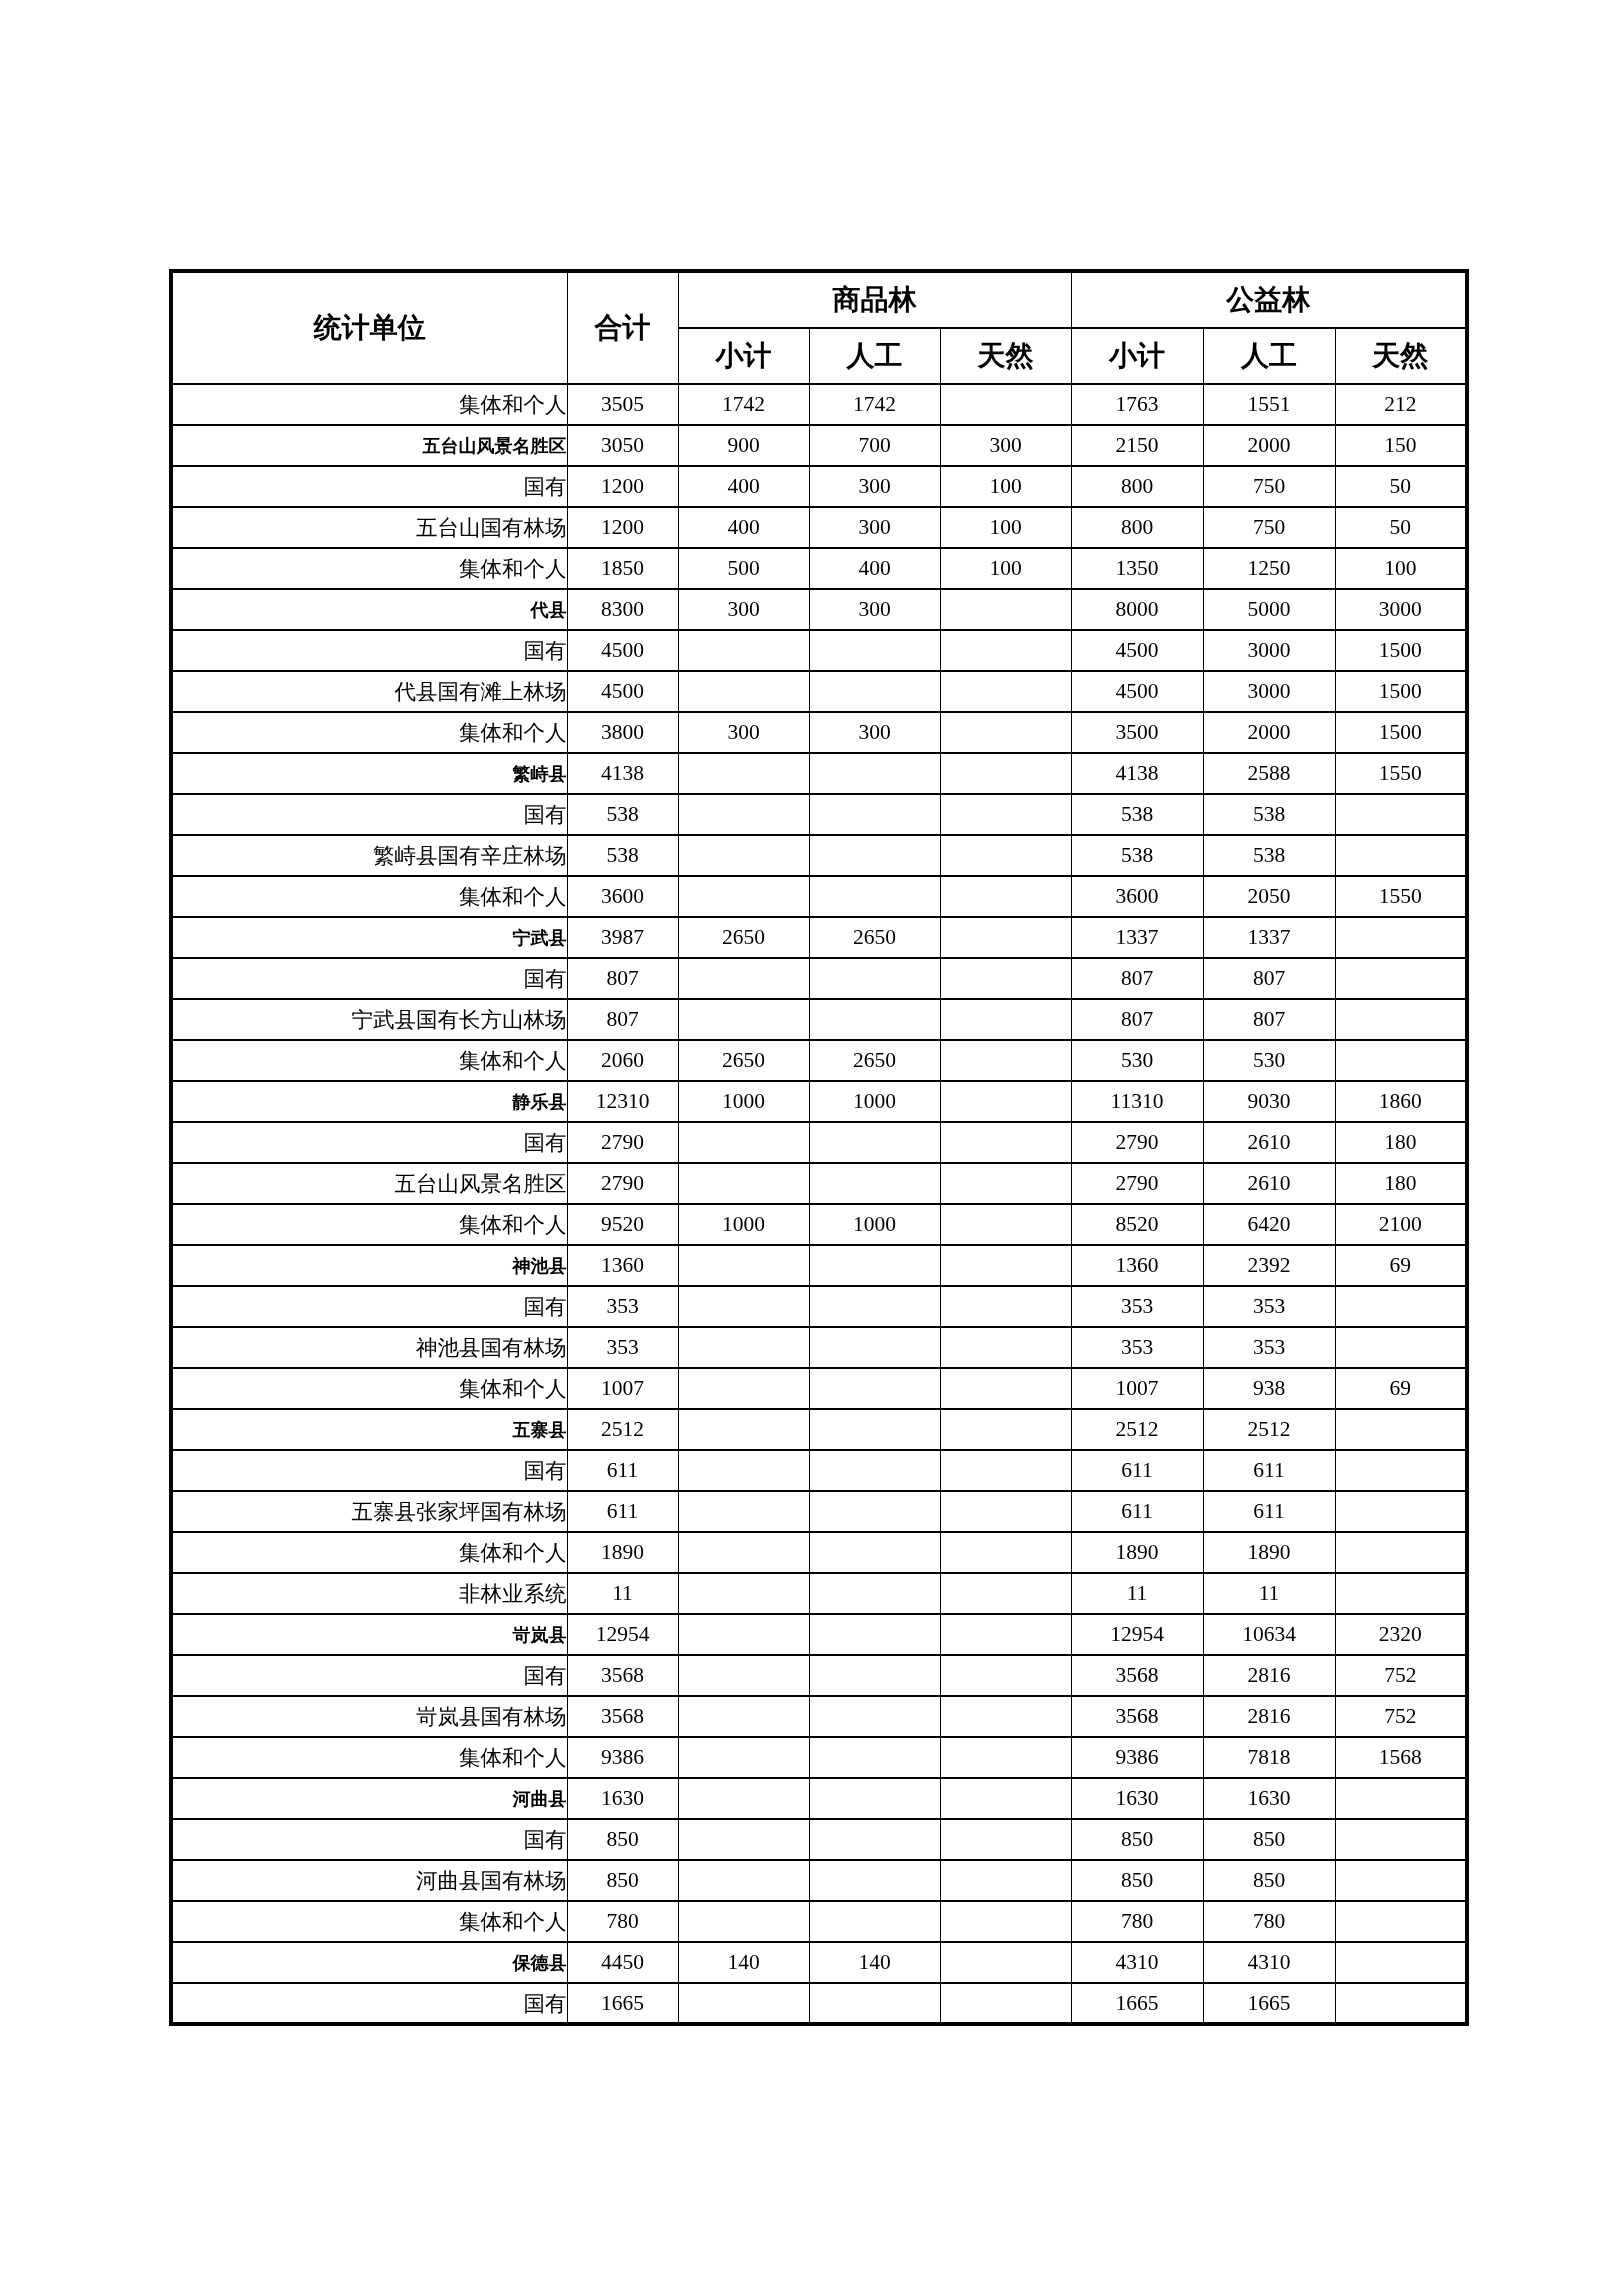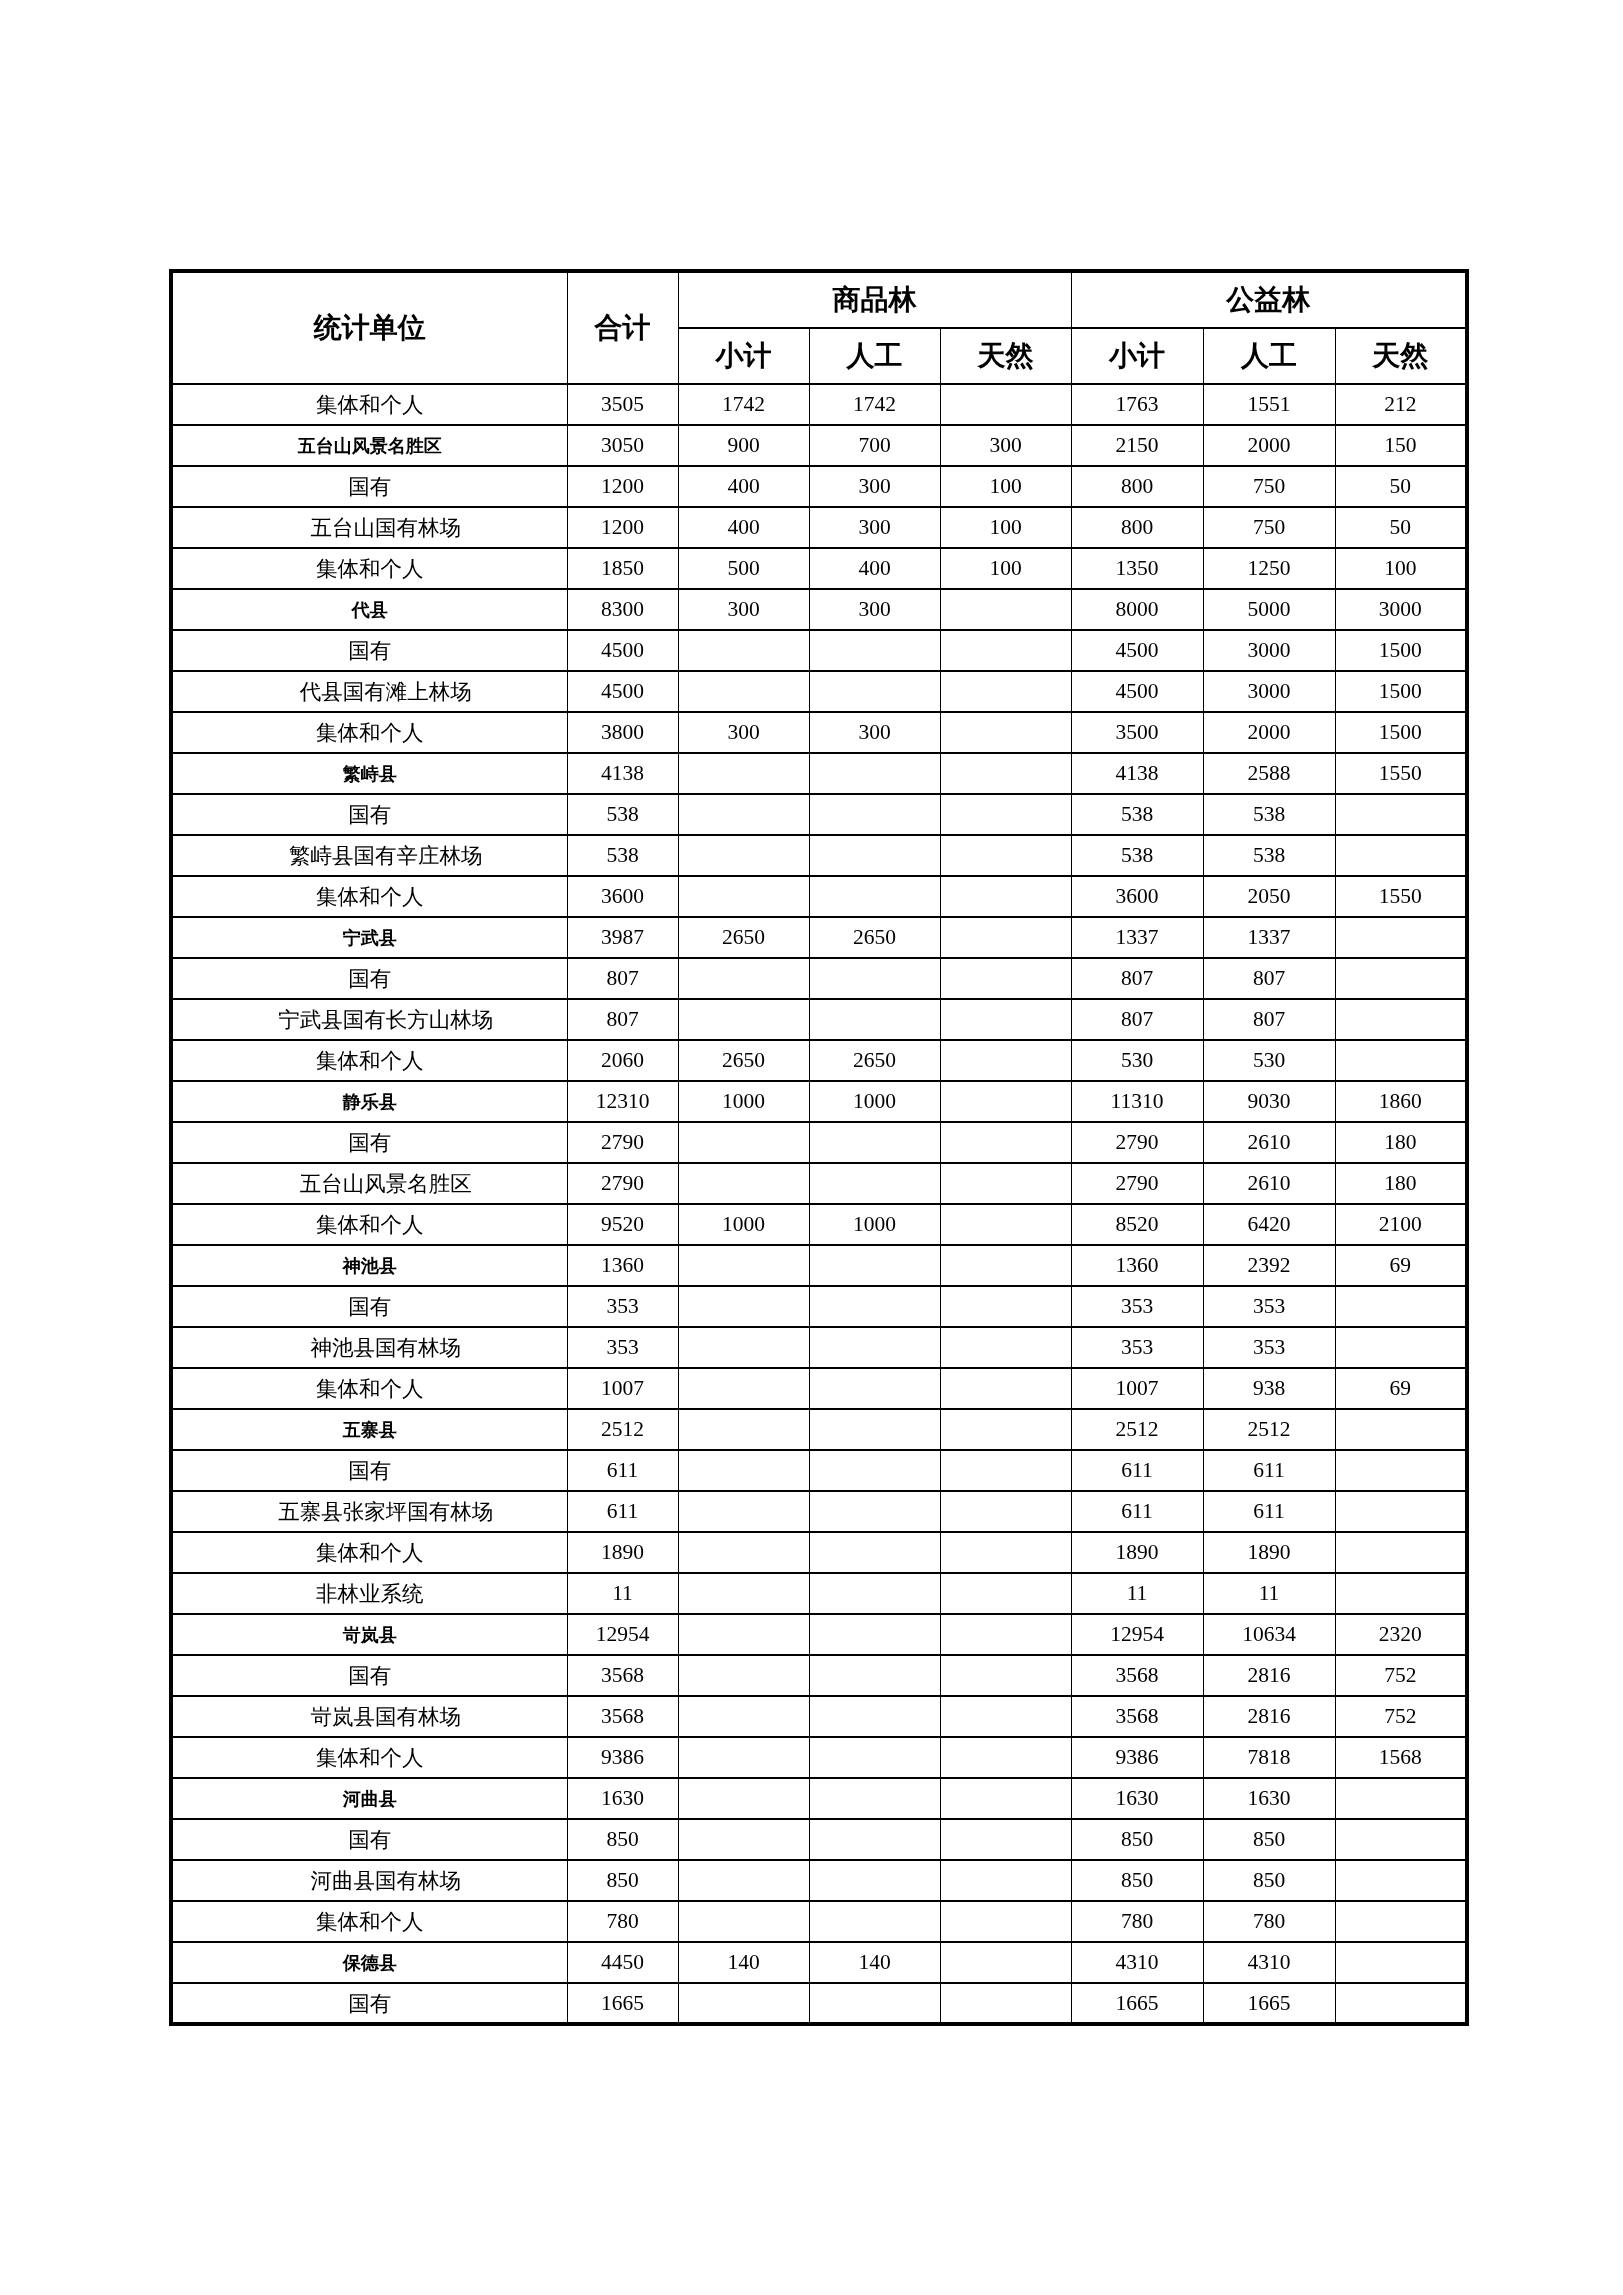--- a/index.html
+++ b/index.html
@@ -34,21 +34,21 @@
   thead th {
     font-weight: bold;
     font-size: 28px;
     text-align: center;
     border-bottom-width: 4.1px;
   }
   thead tr.hrow1 { height: 57px; }
   thead tr.hrow2 { height: 56px; }
   tbody tr { height: 41px; }
   td.label {
-    text-align: center;
+    text-align: right;
     padding-left: 7.2px;
     font-size: 21.5px;
   }
   td.label.indent { padding-left: 32px; font-family: Liberation Serif, serif; }
   tr.bold td.label { font-weight: bold; font-size: 18px; }
   td.num {
     text-align: center;
     font-size: 21.5px;
   }
 </style>

